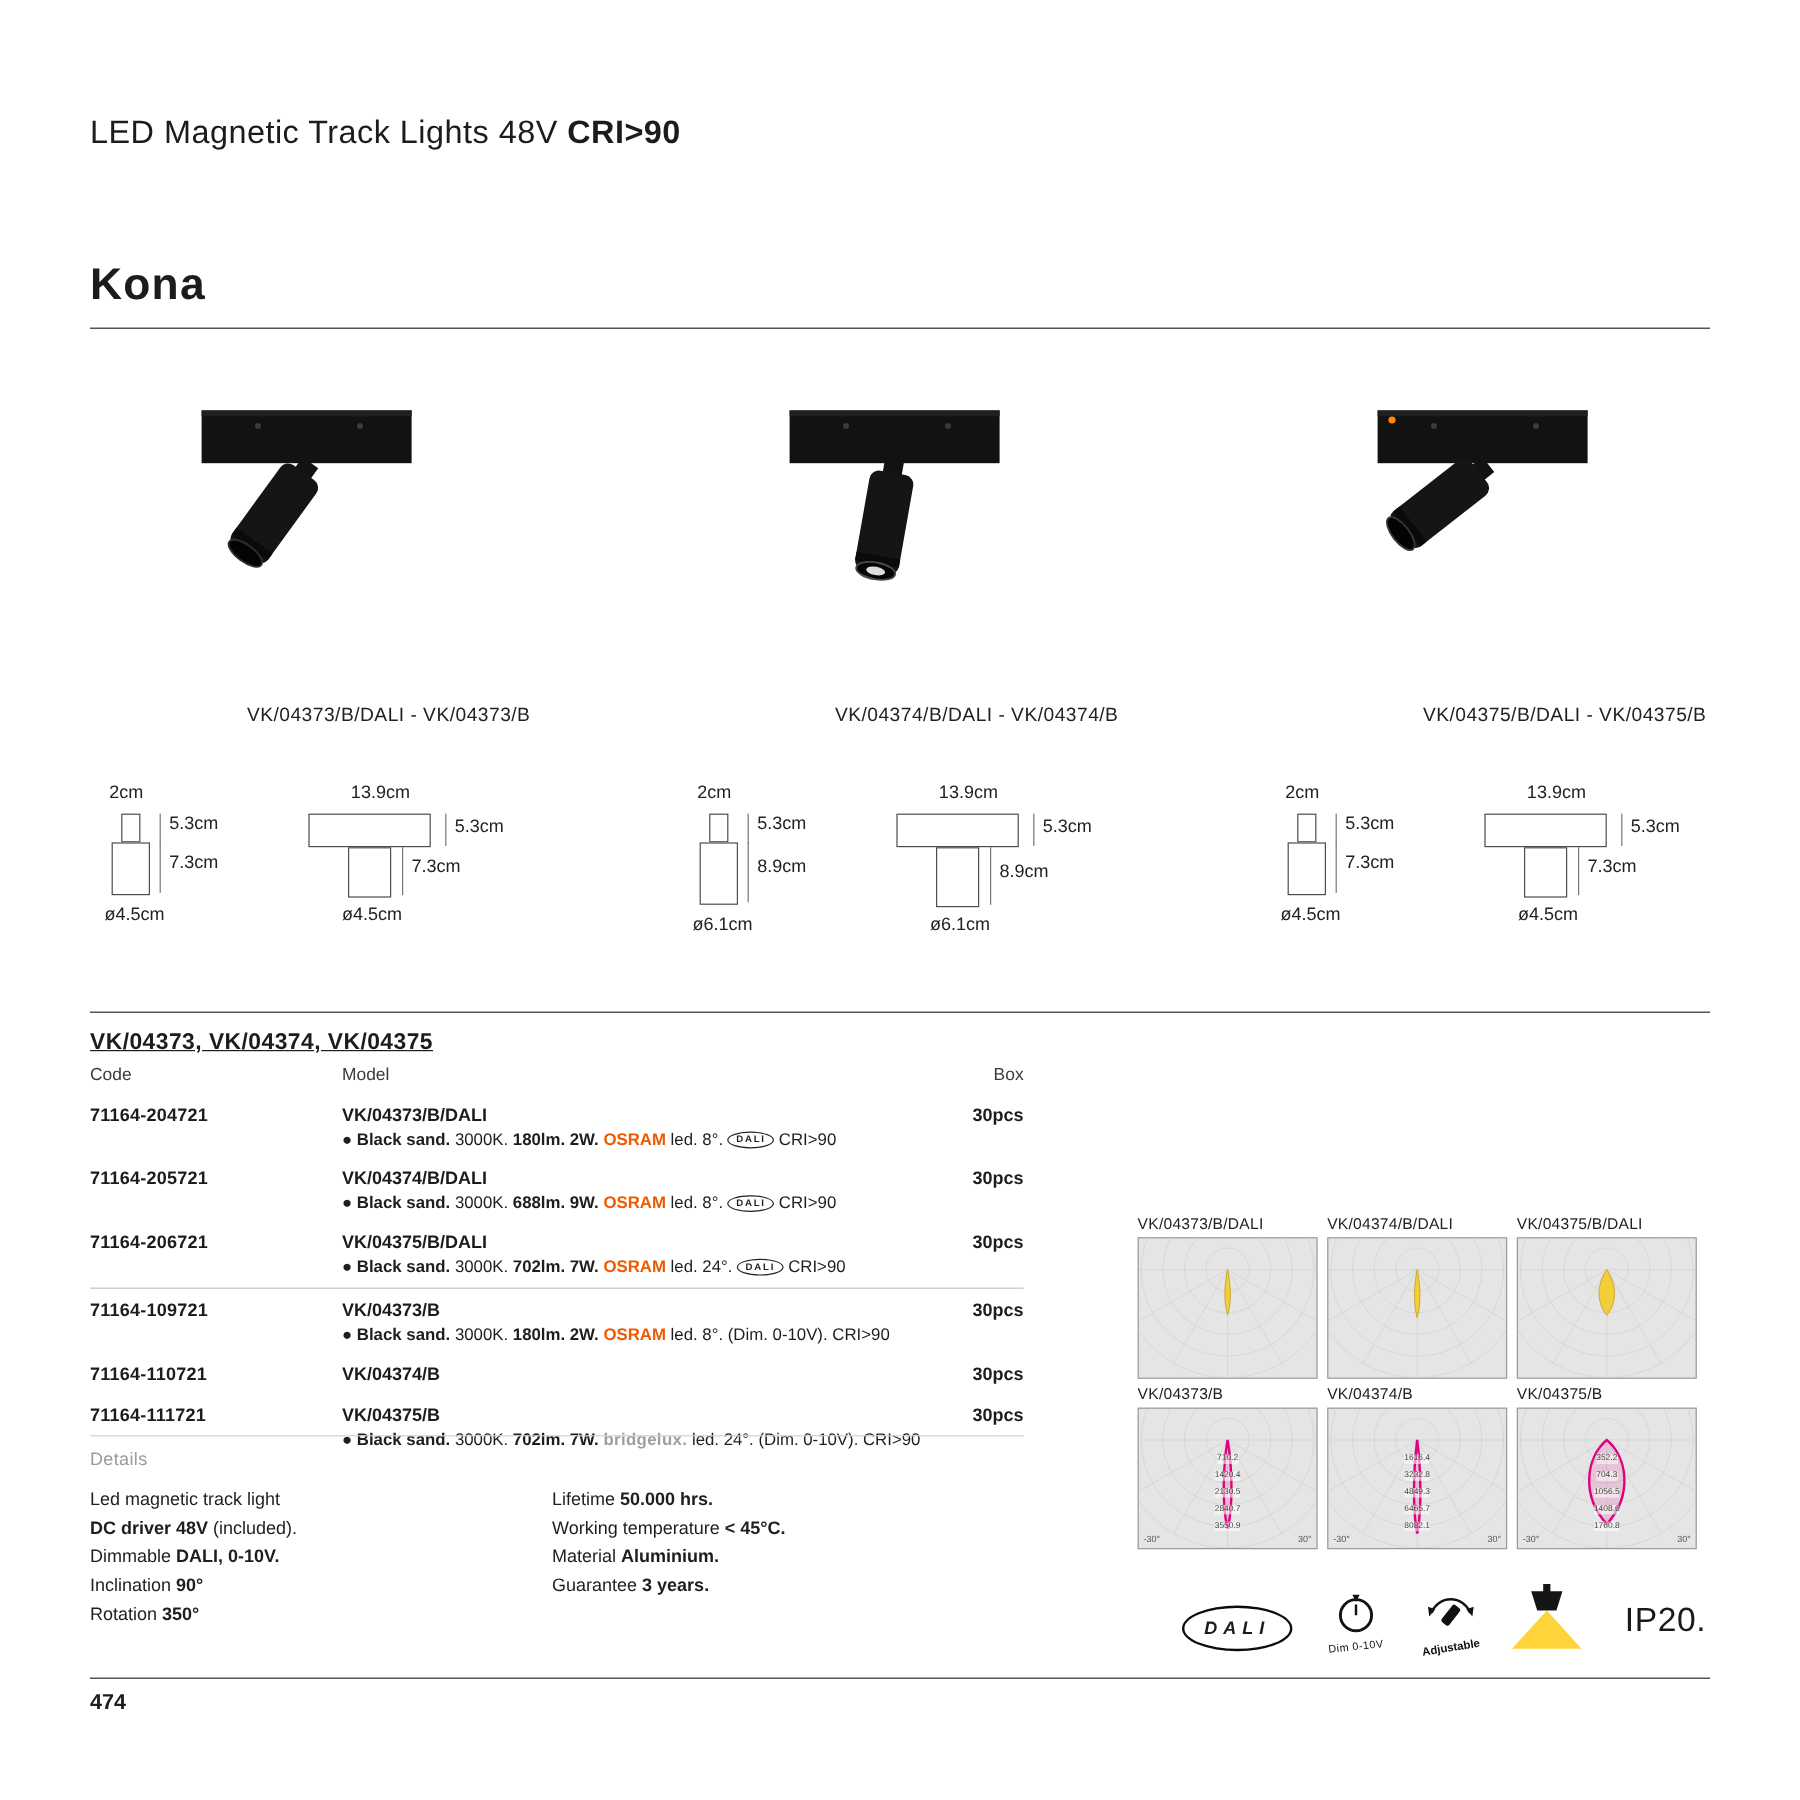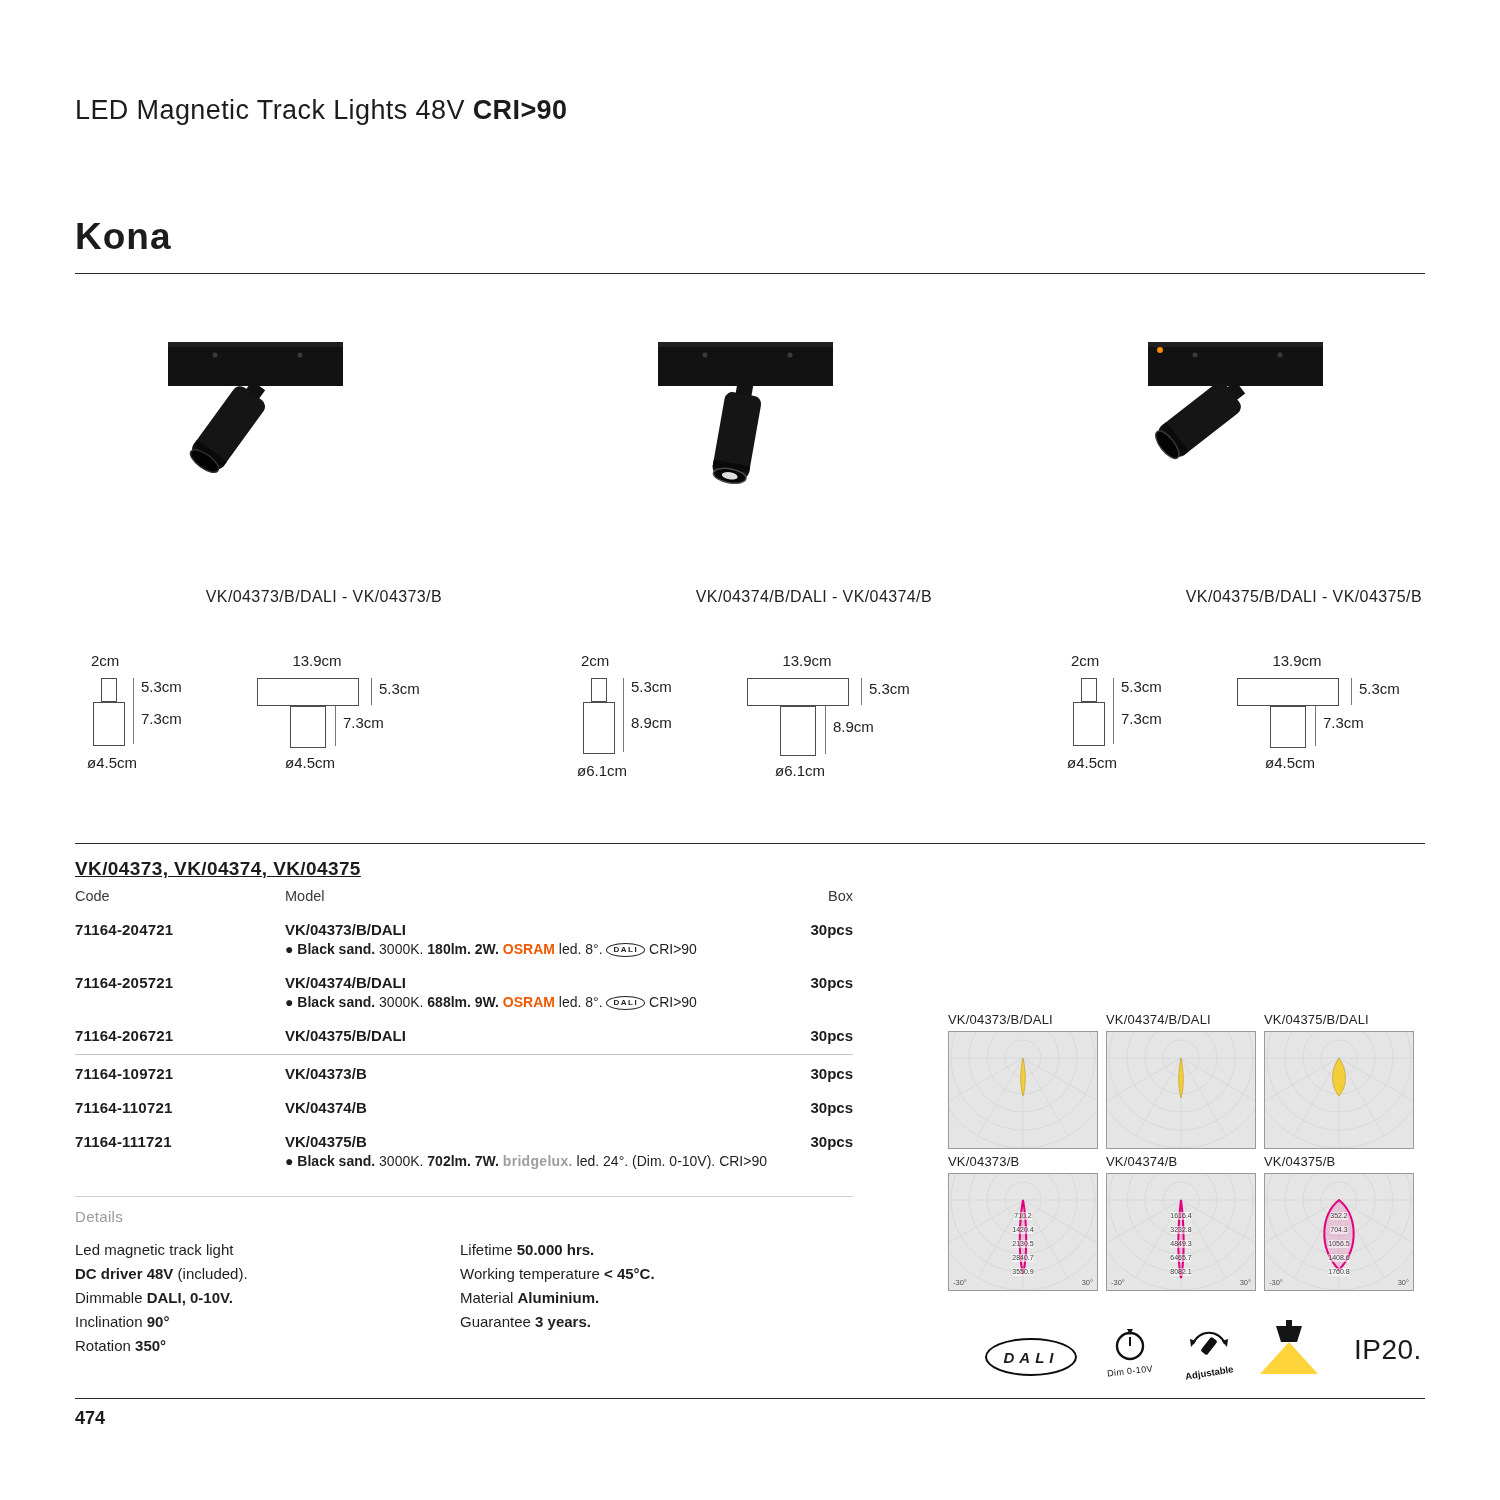--- a/index.html
+++ b/index.html
@@ -297,31 +297,51 @@
       </div>
     </div>
 
     <div class="trow">
       <span class="tcode">71164-206721</span>
       <div class="tmain">
         <div class="tline1">
           <span class="tmodel">VK/04375/B/DALI</span>
           <span class="tbox">30pcs</span>
         </div>
+        <div class="tdesc">
+          <span class="b">● Black sand.</span>
+          <span>3000K.</span>
+          <span class="b">702lm. 7W.</span>
+          <span class="osram">OSRAM</span>
+          
+          <span>led. 24°.</span>
+          <span class="dali-pill">DALI</span>
+          <span>CRI&gt;90</span>
+        </div>
       </div>
     </div>
 
     <div class="tdivider"></div>
 
     <div class="trow">
       <span class="tcode">71164-109721</span>
       <div class="tmain">
         <div class="tline1">
           <span class="tmodel">VK/04373/B</span>
           <span class="tbox">30pcs</span>
+        </div>
+        <div class="tdesc">
+          <span class="b">● Black sand.</span>
+          <span>3000K.</span>
+          <span class="b">180lm. 2W.</span>
+          <span class="osram">OSRAM</span>
+          
+          <span>led. 8°. (Dim. 0-10V). CRI&gt;90</span>
+          
+          <span></span>
         </div>
       </div>
     </div>
 
     <div class="trow">
       <span class="tcode">71164-110721</span>
       <div class="tmain">
         <div class="tline1">
           <span class="tmodel">VK/04374/B</span>
           <span class="tbox">30pcs</span>

